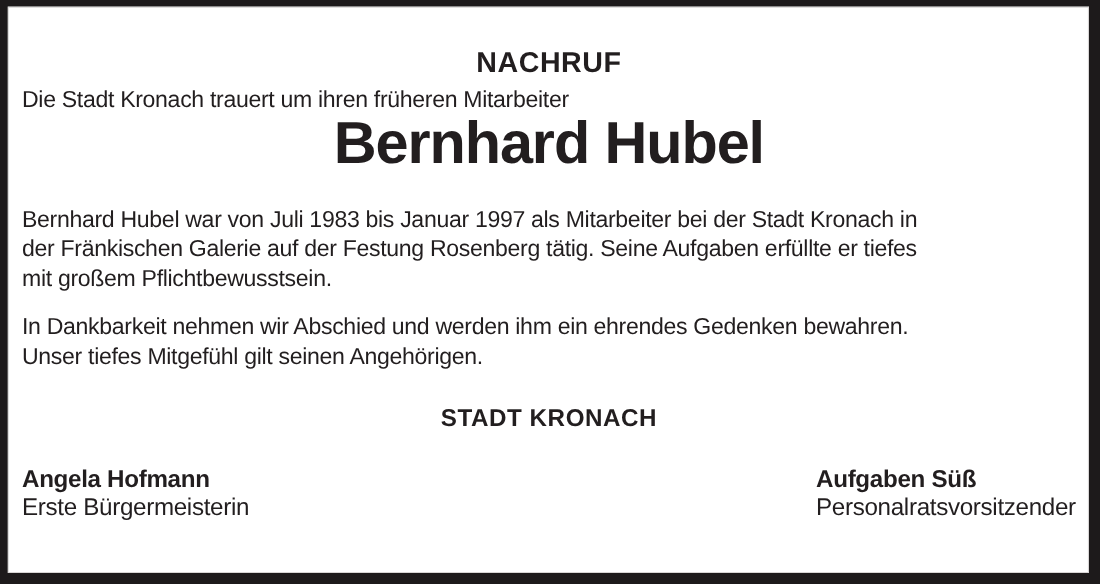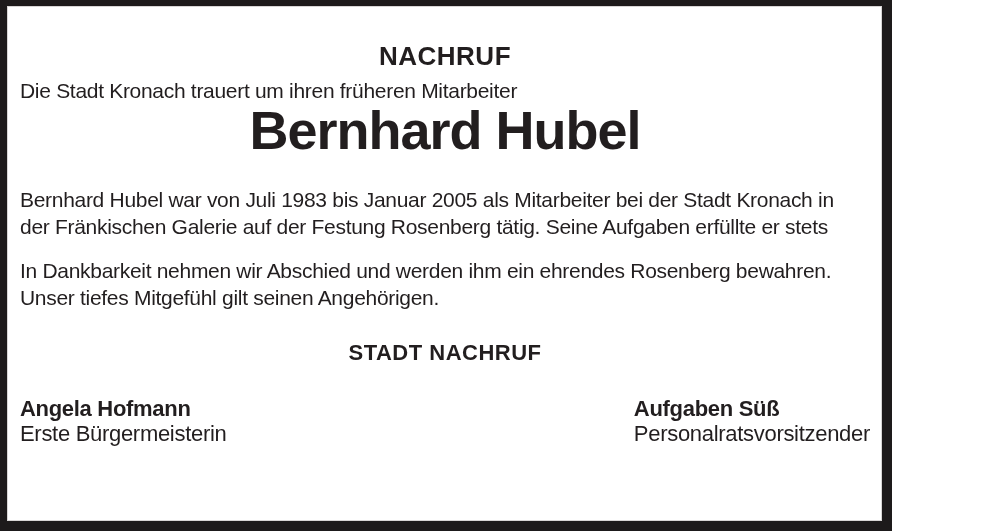--- a/index.html
+++ b/index.html
@@ -1,21 +1,21 @@
 <!DOCTYPE html>
 <html lang="de"><head>
 <meta charset="utf-8">
 <style>
   html, body {
     margin: 0;
     padding: 0;
     background: #ffffff;
   }
   .frame {
-    width: 892px;
+    width: 1000px;
     height: 531px;
     box-sizing: border-box;
     background: #ffffff;
     border-style: solid;
     border-color: #1d1a1b;
     border-width: 6px 10px 10px 7px;
     box-shadow: inset 0 0 0 1px #d8d5d5;
     font-family: "Liberation Sans", sans-serif;
     color: #221e1f;
   }
@@ -82,30 +82,31 @@
 <div class="frame">
   <div class="sheet">
 
     <div class="kicker">NACHRUF</div>
 
     <div class="intro">Die Stadt Kronach trauert um ihren früheren Mitarbeiter</div>
 
     <div class="headline">Bernhard Hubel</div>
 
     <div class="para para-1">
-      <div class="line">Bernhard Hubel war von Juli 1983 bis Januar 2005 als Mitarbeiter bei der Stadt Kronach in</div>
-      <div class="line">der Fränkischen Galerie auf der Festung Rosenberg tätig. Seine Aufgaben erfüllte er stets</div>
+      <div class="line">Bernhard Hubel war von Juli 1983 bis Januar 1997 als Mitarbeiter bei der Stadt Kronach in</div>
+      <div class="line">der Fränkischen Galerie auf der Festung Rosenberg tätig. Seine Aufgaben erfüllte er tiefes</div>
+      <div class="line">mit großem Pflichtbewusstsein.</div>
     </div>
 
     <div class="para para-2">
-      <div class="line">In Dankbarkeit nehmen wir Abschied und werden ihm ein ehrendes Rosenberg bewahren.</div>
+      <div class="line">In Dankbarkeit nehmen wir Abschied und werden ihm ein ehrendes Gedenken bewahren.</div>
       <div class="line">Unser tiefes Mitgefühl gilt seinen Angehörigen.</div>
     </div>
 
-    <div class="org">STADT NACHRUF</div>
+    <div class="org">STADT KRONACH</div>
 
     <div class="signatures">
       <div class="sig-block">
         <div class="sig-name">Angela Hofmann</div>
         <div class="sig-title">Erste Bürgermeisterin</div>
       </div>
       <div class="sig-block">
         <div class="sig-name">Aufgaben Süß</div>
         <div class="sig-title">Personalratsvorsitzender</div>
       </div>

